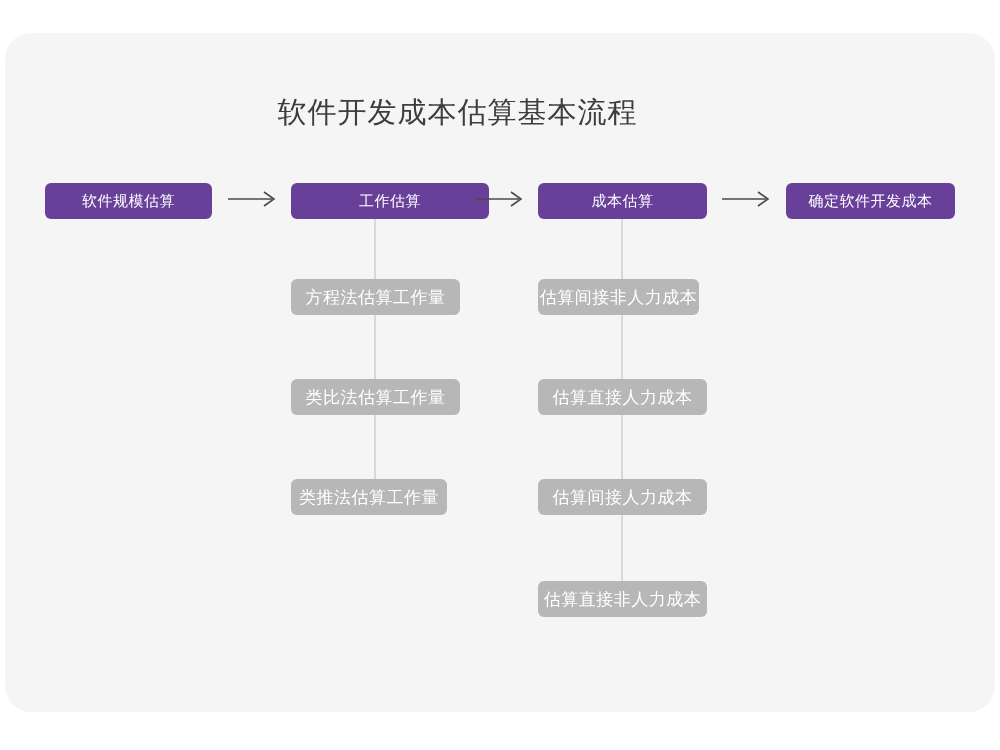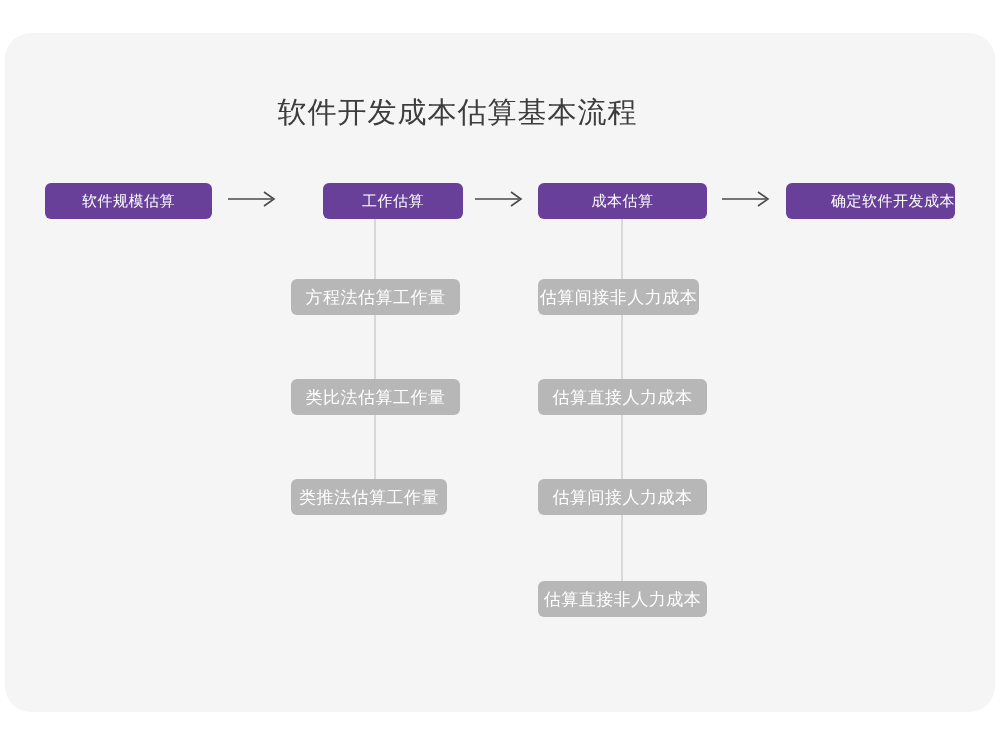--- a/index.html
+++ b/index.html
@@ -86,21 +86,21 @@
     <span>软件规模估算</span>
   </div>
 
   <div class="arrow" style="left:225px; top:186px; width:55px;">
     <svg width="52" height="20" viewBox="0 0 52 20">
       <line x1="1" y1="10" x2="45" y2="10" stroke="#4a4a4a" stroke-width="1.6"></line>
       <polyline points="37,3 47,10 37,17" fill="none" stroke="#4a4a4a" stroke-width="1.6"></polyline>
     </svg>
   </div>
 
-  <div class="node primary" style="left:291px; top:183px; width:140px;margin-left:32px;">
+  <div class="node primary" style="left:291px; top:183px; width:198px;">
     <span>工作估算</span>
   </div>
 
   <div class="arrow" style="left:472px; top:186px; width:55px;">
     <svg width="52" height="20" viewBox="0 0 52 20">
       <line x1="1" y1="10" x2="45" y2="10" stroke="#4a4a4a" stroke-width="1.6"></line>
       <polyline points="37,3 47,10 37,17" fill="none" stroke="#4a4a4a" stroke-width="1.6"></polyline>
     </svg>
   </div>
 
@@ -108,21 +108,21 @@
     <span>成本估算</span>
   </div>
 
   <div class="arrow" style="left:719px; top:186px; width:55px;">
     <svg width="52" height="20" viewBox="0 0 52 20">
       <line x1="1" y1="10" x2="45" y2="10" stroke="#4a4a4a" stroke-width="1.6"></line>
       <polyline points="37,3 47,10 37,17" fill="none" stroke="#4a4a4a" stroke-width="1.6"></polyline>
     </svg>
   </div>
 
-  <div class="node primary" style="left:786px; top:183px; width:169px;justify-content:flex-end;">
+  <div class="node primary" style="left:786px; top:183px; width:169px;">
     <span>确定软件开发成本</span>
   </div>
 
   <div class="connector" style="left:374px; top:219px; height:60px;"></div>
   <div class="connector" style="left:374px; top:315px; height:64px;"></div>
   <div class="connector" style="left:374px; top:415px; height:64px;"></div>
 
   <div class="node secondary" style="left:291px; top:279px; width:169px;">
     <span>方程法估算工作量</span>
   </div>

